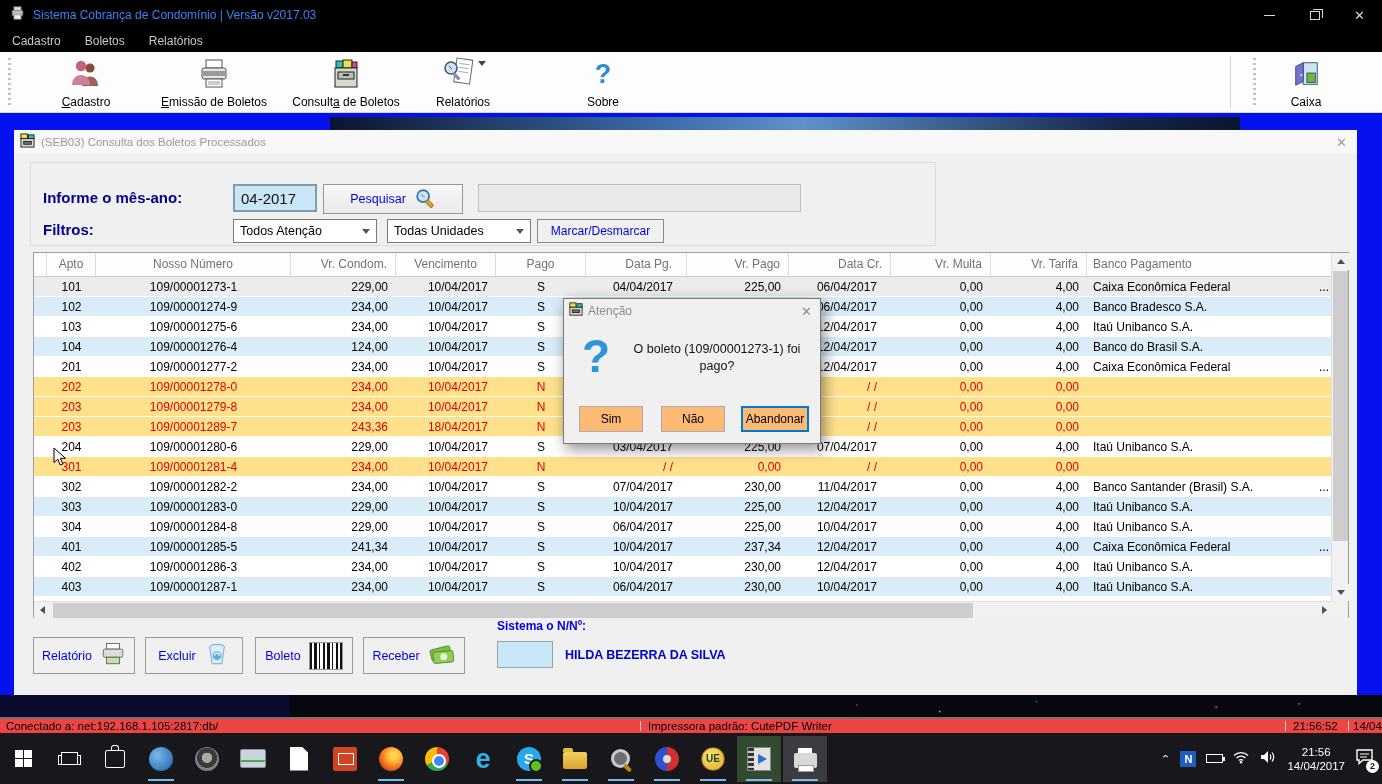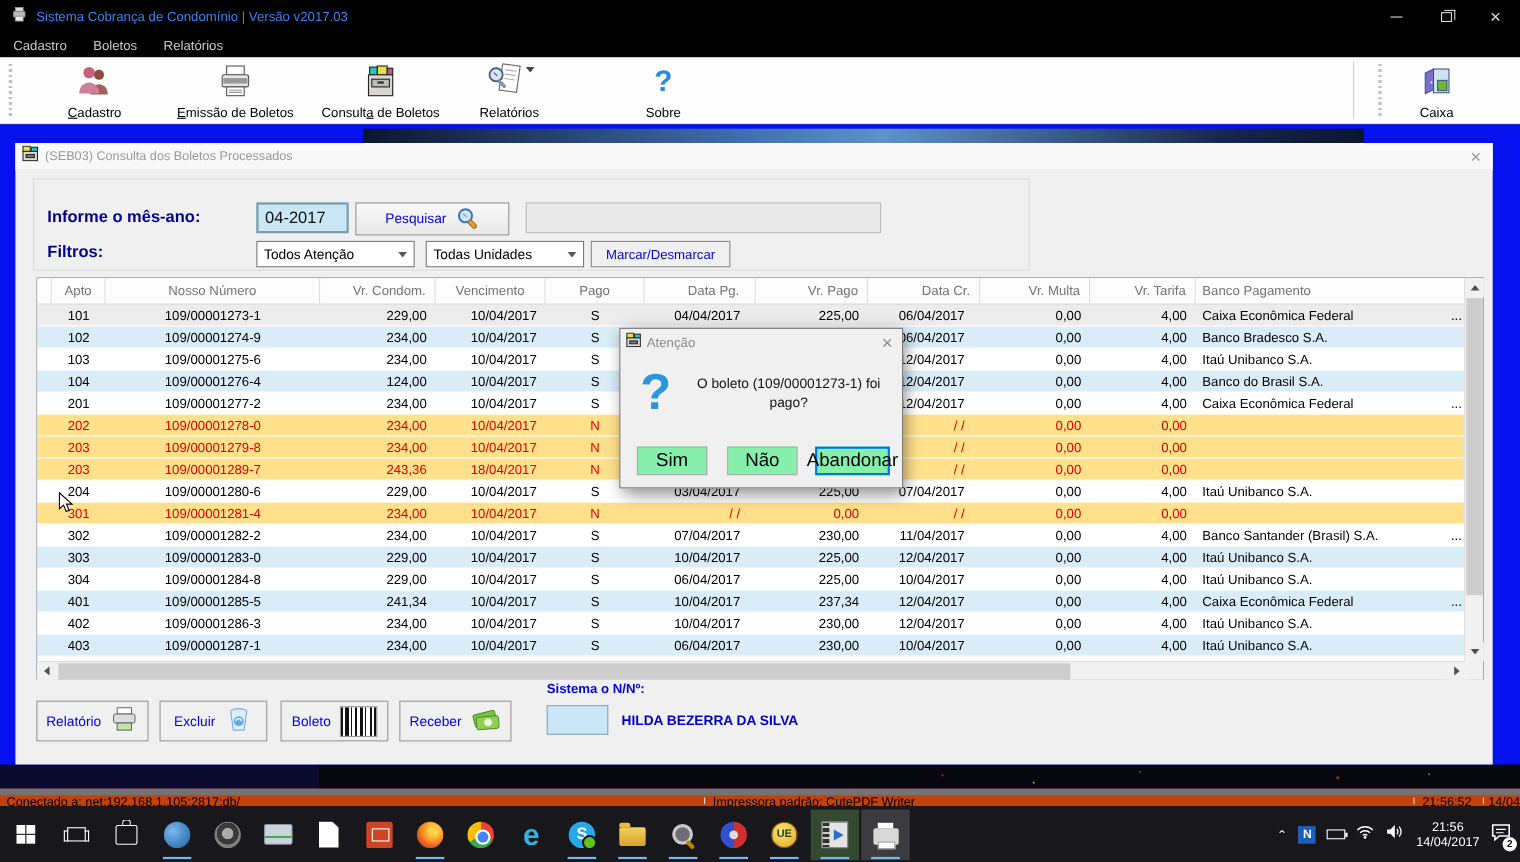--- a/index.html
+++ b/index.html
@@ -92,25 +92,25 @@
   .holder{position:absolute;color:#0000cc;font-size:12.5px;font-weight:bold;}
   .barcode{width:34px;height:28px;background:repeating-linear-gradient(90deg,#111 0 2px,#fff 2px 4px,#111 4px 7px,#fff 7px 9px,#111 9px 10px,#fff 10px 13px);border:1px solid #999;}
 
   
   .dialog{position:absolute;left:563px;top:185px;width:258px;height:146px;background:#f0f0f0;border:1px solid #7a7a7a;box-shadow:3px 5px 14px rgba(0,0,0,.45);}
   .dlg-title{position:absolute;left:0;top:0;width:100%;height:24px;display:flex;align-items:center;}
   .dlg-title .cap{color:#8b8b8b;font-size:12px;margin-left:5px;}
   .dlg-close{position:absolute;right:8px;top:0;height:24px;display:flex;align-items:center;color:#8b8b8b;font-size:13px;}
   .dlg-q{position:absolute;left:18px;top:30px;color:#2b96dc;font-size:46px;font-weight:bold;}
   .dlg-msg{position:absolute;left:58px;top:42px;width:190px;text-align:center;font-size:12.5px;color:#111;line-height:17px;}
-  .dlg-btn{position:absolute;top:107px;height:26px;background:#86efac;border:1px solid #adadad;font-size:17px;color:#000;display:flex;align-items:center;justify-content:center;}
+  .dlg-btn{position:absolute;top:107px;height:26px;background:#fdba74;border:1px solid #adadad;font-size:12px;color:#000;display:flex;align-items:center;justify-content:center;}
   .dlg-btn.focused{border:2px solid #0078d7;}
 
   
-  .statusbar{position:absolute;left:0;top:717px;width:1382px;height:16px;background:#c2410c;border-top:6px solid #737373;font-size:11.5px;color:#000;}
+  .statusbar{position:absolute;left:0;top:717px;width:1382px;height:16px;background:#ef4444;border-top:2px solid #737373;font-size:11.5px;color:#000;}
   .st{position:absolute;top:1px;white-space:nowrap;}
   .st-div{position:absolute;top:2px;bottom:2px;width:1px;background:#d5d5d5;}
 
   
   .taskbar{position:absolute;left:0;top:733px;width:1382px;height:51px;background:#17171c;display:flex;align-items:center;}
   .ti{width:44px;height:46px;margin:0 1px;display:flex;align-items:center;justify-content:center;position:relative;flex:none;}
   .ti.running::after{content:'';position:absolute;bottom:1px;left:9px;right:9px;height:2px;background:#76b9ed;}
   .ti.active{background:rgba(255,255,255,.16);}
   .ti.activegreen{background:rgba(96,150,80,.40);}
   .win-logo{display:grid;grid-template-columns:8px 8px;grid-template-rows:8px 8px;gap:1px;}

